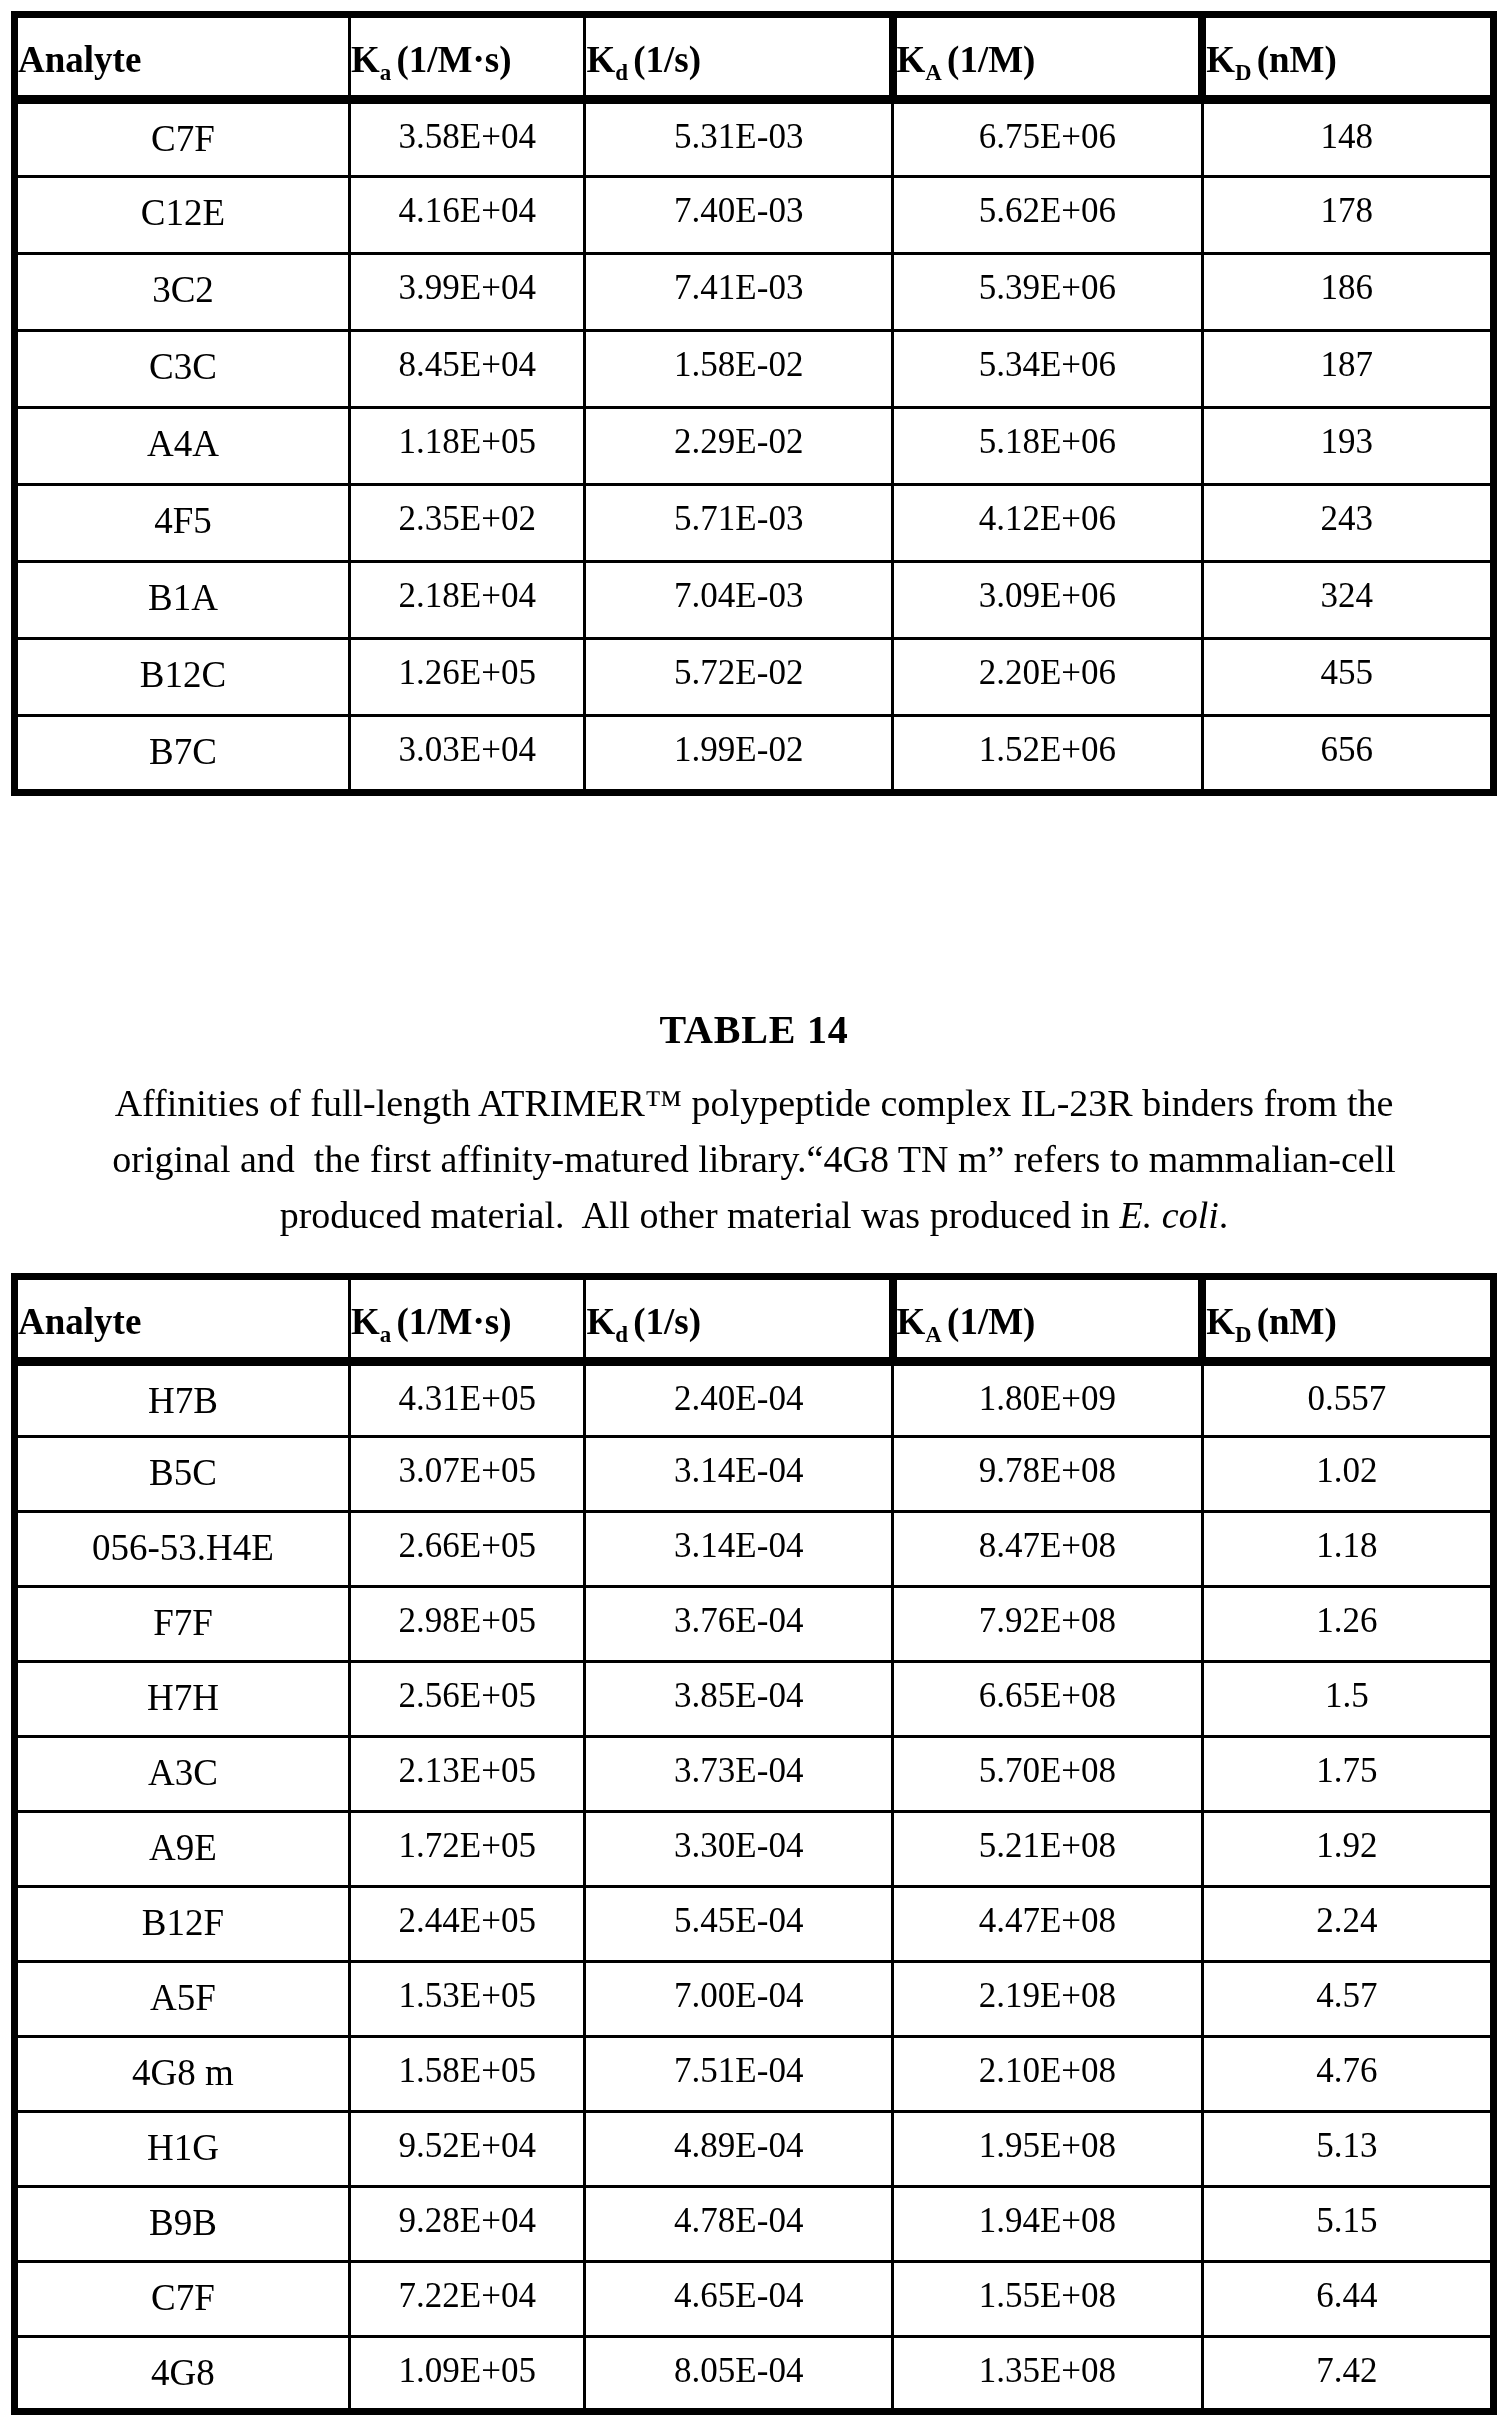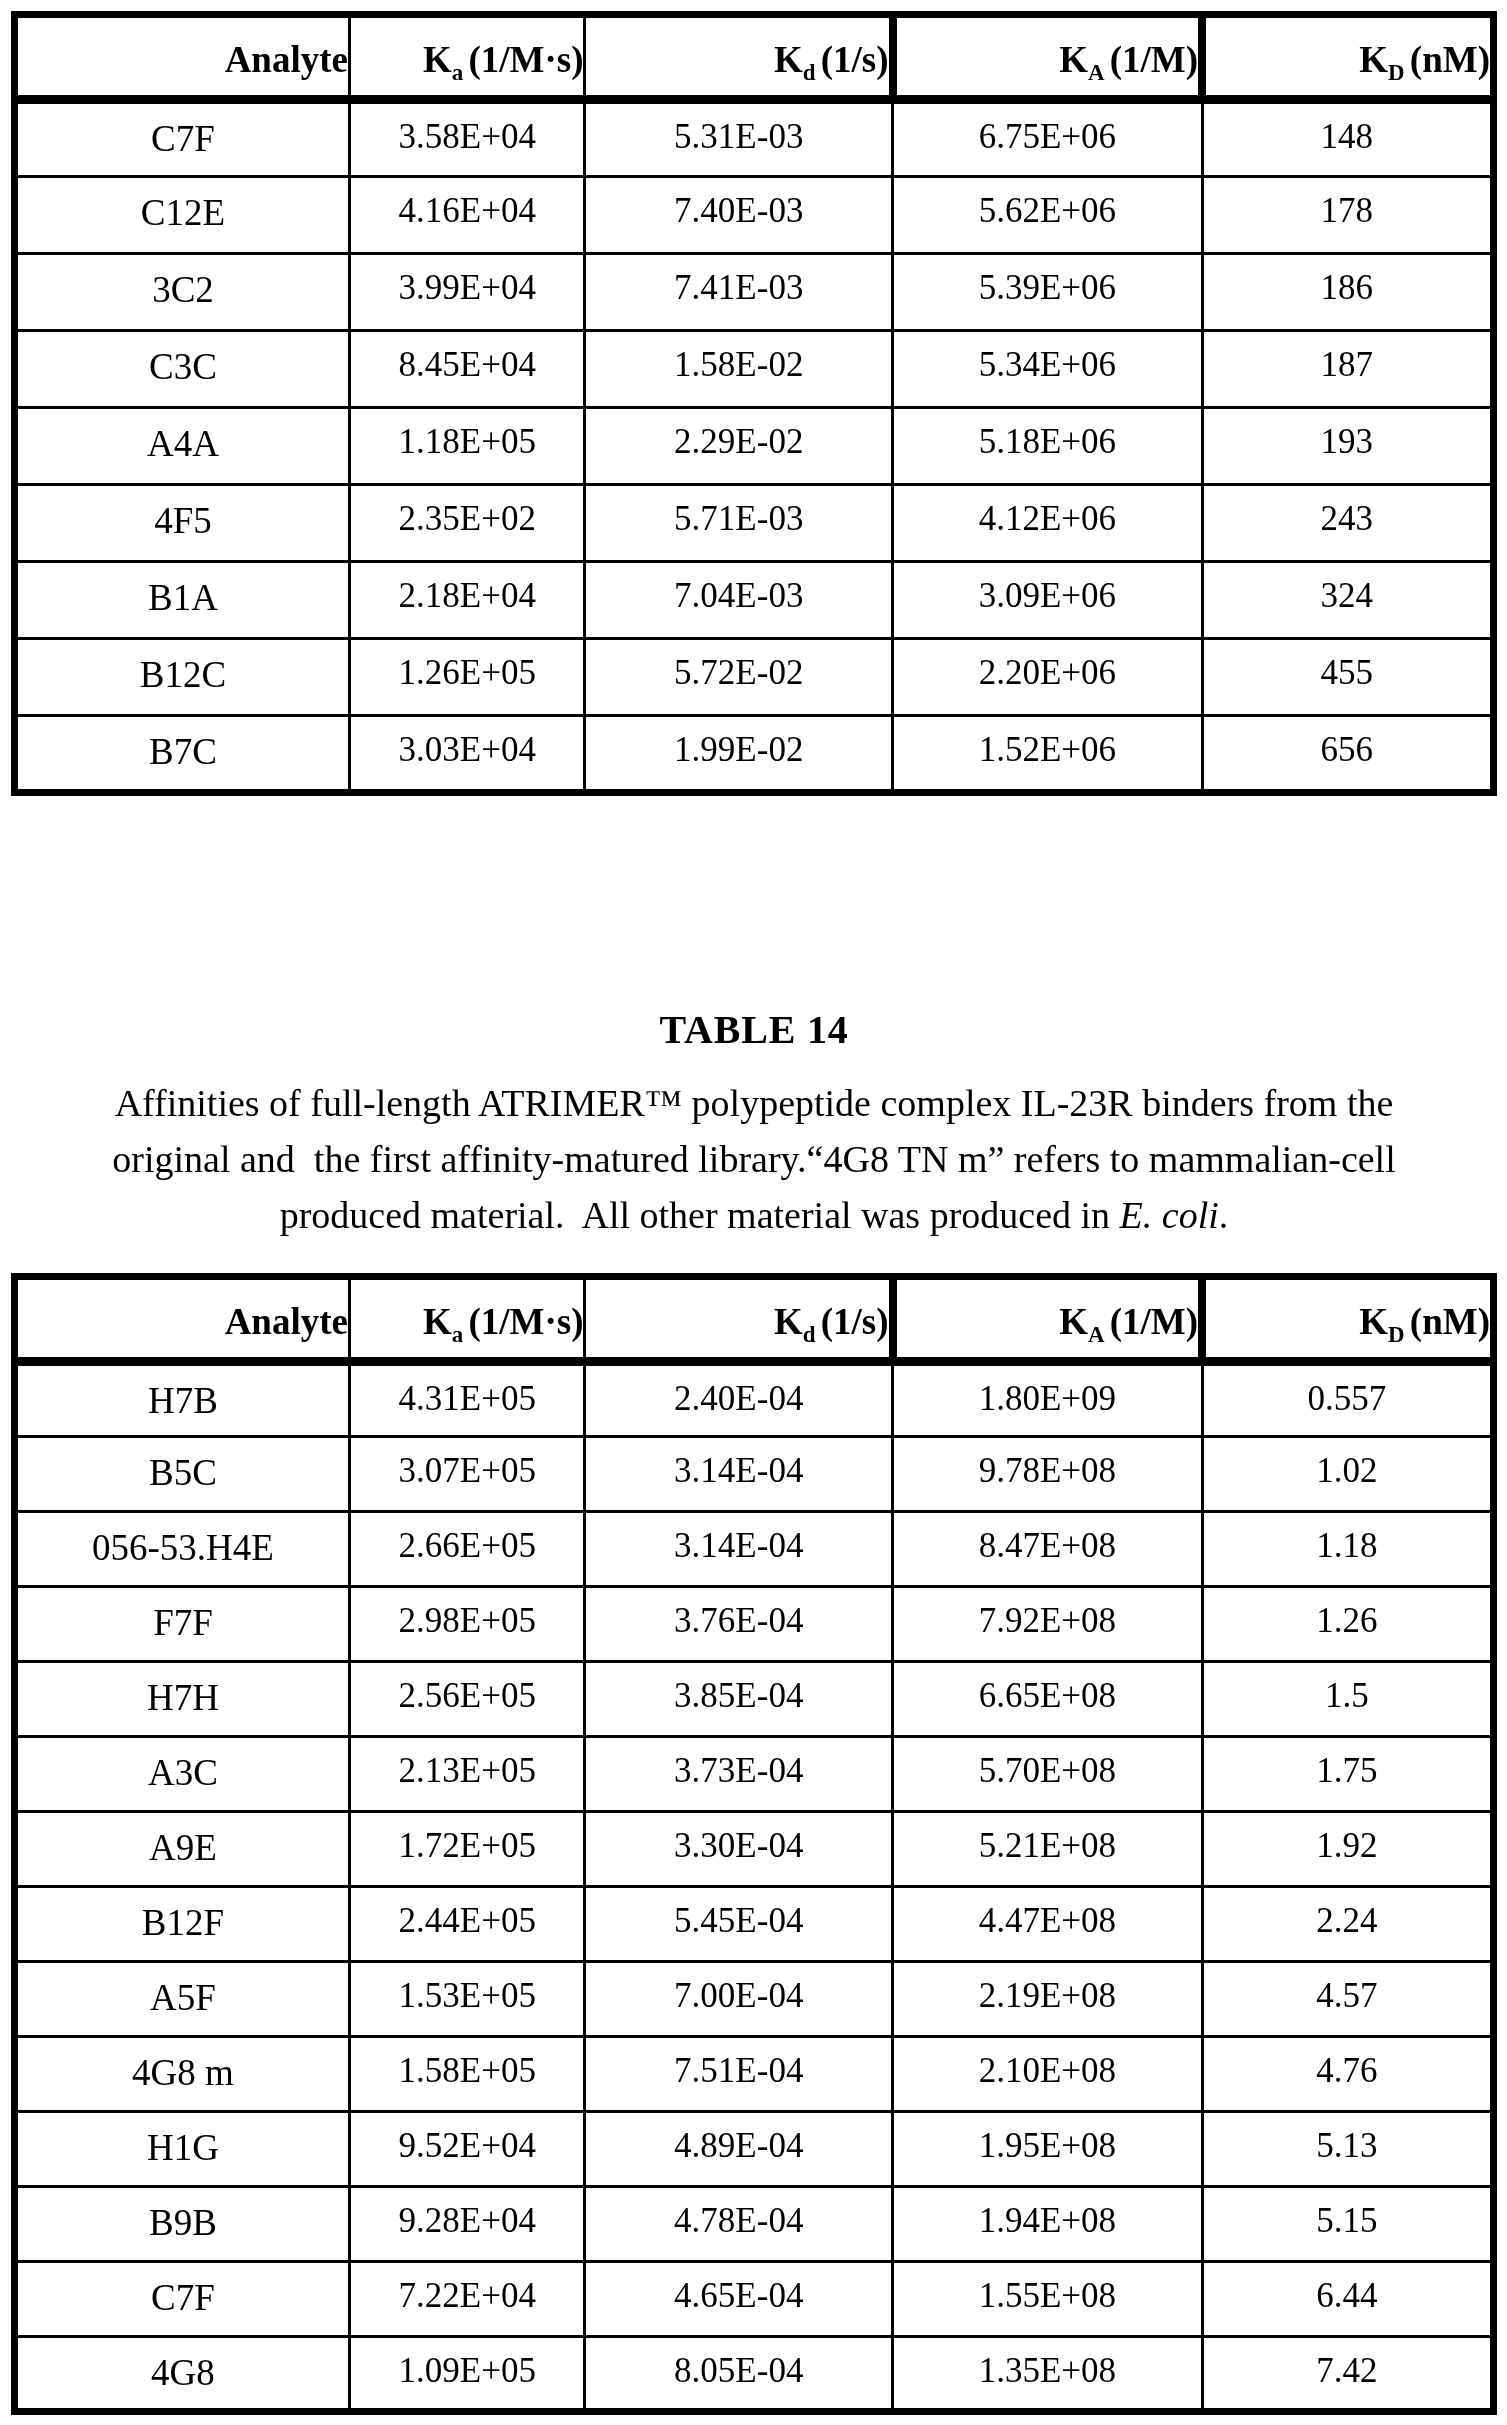--- a/index.html
+++ b/index.html
@@ -30,21 +30,21 @@
   #table-0 { top: 11px; }
   #table-1 { top: 1273px; }
 
   .affinity-table th {
     box-sizing: border-box;
     height: 85px;
     border: 3.3px solid #000000;
     border-bottom: 9.2px solid #000000;
     font-size: 37px;
     font-weight: 700;
-    text-align: right;
+    text-align: left;
     vertical-align: top;
     padding-top: 20px;
   }
   .affinity-table th:nth-child(1) { width: 330px; }
   .affinity-table th:nth-child(2) { width: 232px; }
   .affinity-table th:nth-child(3) { width: 303px; }
   .affinity-table th:nth-child(4) { width: 305px; border-left: 8.3px solid #000000; }
   .affinity-table th:nth-child(5) { width: 287px; border-left: 8.3px solid #000000; }
 
   .affinity-table td {

